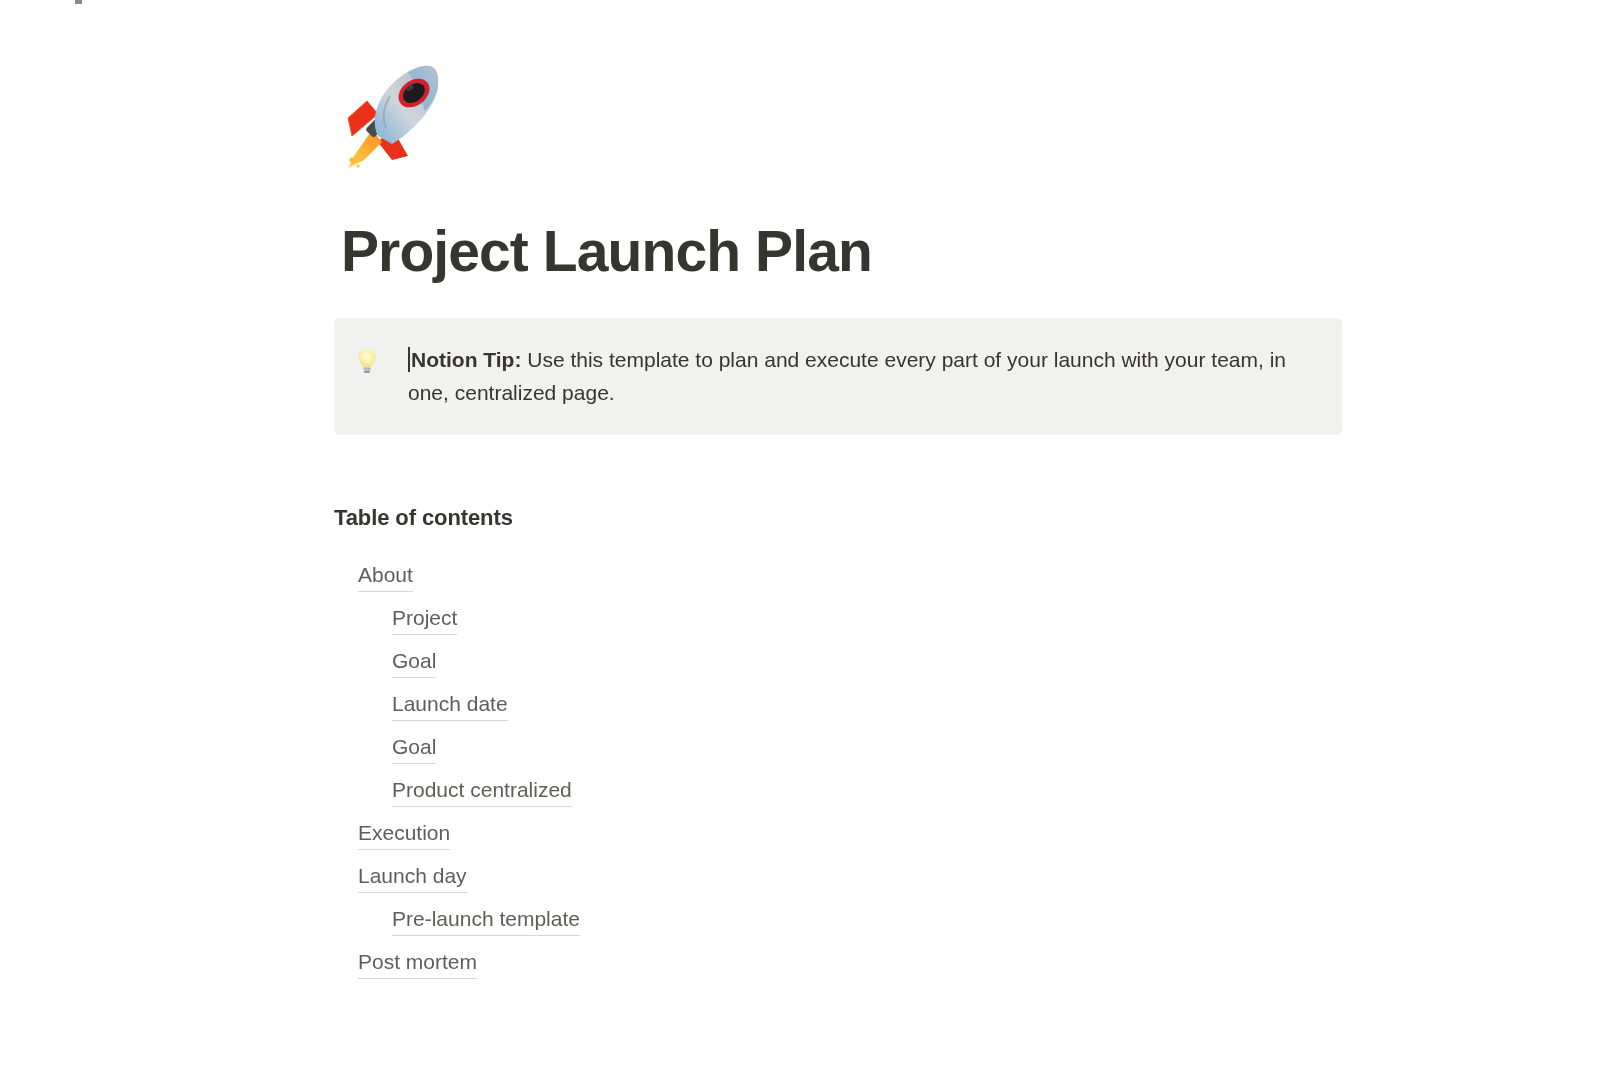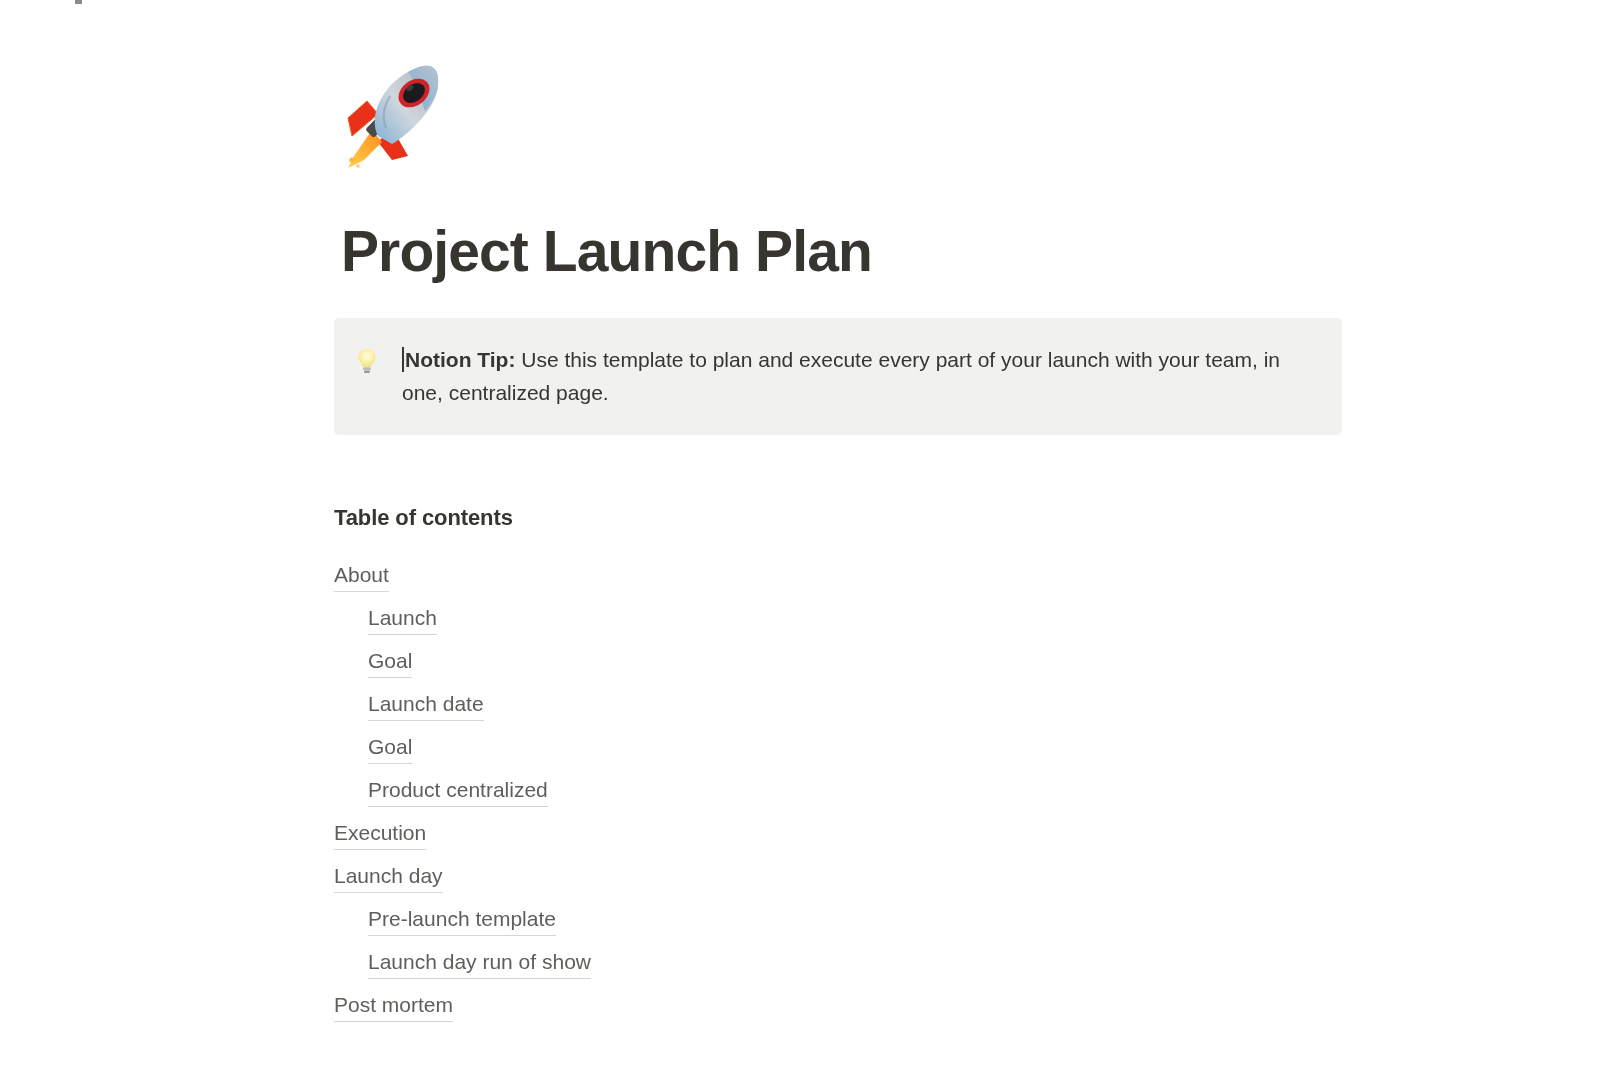--- a/index.html
+++ b/index.html
@@ -62,21 +62,21 @@
   
   .callout {
     margin-top: 34px;
     width: 1008px;
     box-sizing: border-box;
     background: #f1f1ef;
     border-radius: 5px;
     padding: 26px 26px 26px 22px;
     display: flex;
     align-items: flex-start;
-    gap: 14px;
+    gap: 20px;
   }
   .callout-icon {
     flex: 0 0 auto;
     width: 28px;
     height: 30px;
     line-height: 30px;
     font-size: 23px;
     font-family: "DejaVu Sans", sans-serif;
     text-align: center;
     user-select: none;
@@ -124,20 +124,21 @@
   }
   .toc-item.level-2 { padding-left: 34px; }
   .toc-link {
     font-size: 21px;
     line-height: 1.3;
     color: #5f5e5b;
     text-decoration: none;
     border-bottom: 1px solid #d7d6d3;
     padding-bottom: 3px;
     cursor: pointer;
+    margin-left: 24px;
   }
 </style>
 </head>
 <body>
 
 <div class="top-artifact"></div>
 
 <div class="page">
 
   <div class="page-icon">
@@ -203,21 +204,21 @@
     </div>
   </div>
 
   <h2 class="toc-heading">Table of contents</h2>
 
   <ul class="toc-list">
     <li class="toc-item level-1">
       <a class="toc-link">About</a>
     </li>
     <li class="toc-item level-2">
-      <a class="toc-link">Launch</a>
+      <a class="toc-link">Project</a>
     </li>
     <li class="toc-item level-2">
       <a class="toc-link">Goal</a>
     </li>
     <li class="toc-item level-2">
       <a class="toc-link">Launch date</a>
     </li>
     <li class="toc-item level-2">
       <a class="toc-link">Goal</a>
     </li>
@@ -226,21 +227,18 @@
     </li>
     <li class="toc-item level-1">
       <a class="toc-link">Execution</a>
     </li>
     <li class="toc-item level-1">
       <a class="toc-link">Launch day</a>
     </li>
     <li class="toc-item level-2">
       <a class="toc-link">Pre-launch template</a>
     </li>
-    <li class="toc-item level-2">
-      <a class="toc-link">Launch day run of show</a>
-    </li>
     <li class="toc-item level-1">
       <a class="toc-link">Post mortem</a>
     </li>
   </ul>
 
 </div>
 
 </body></html>

